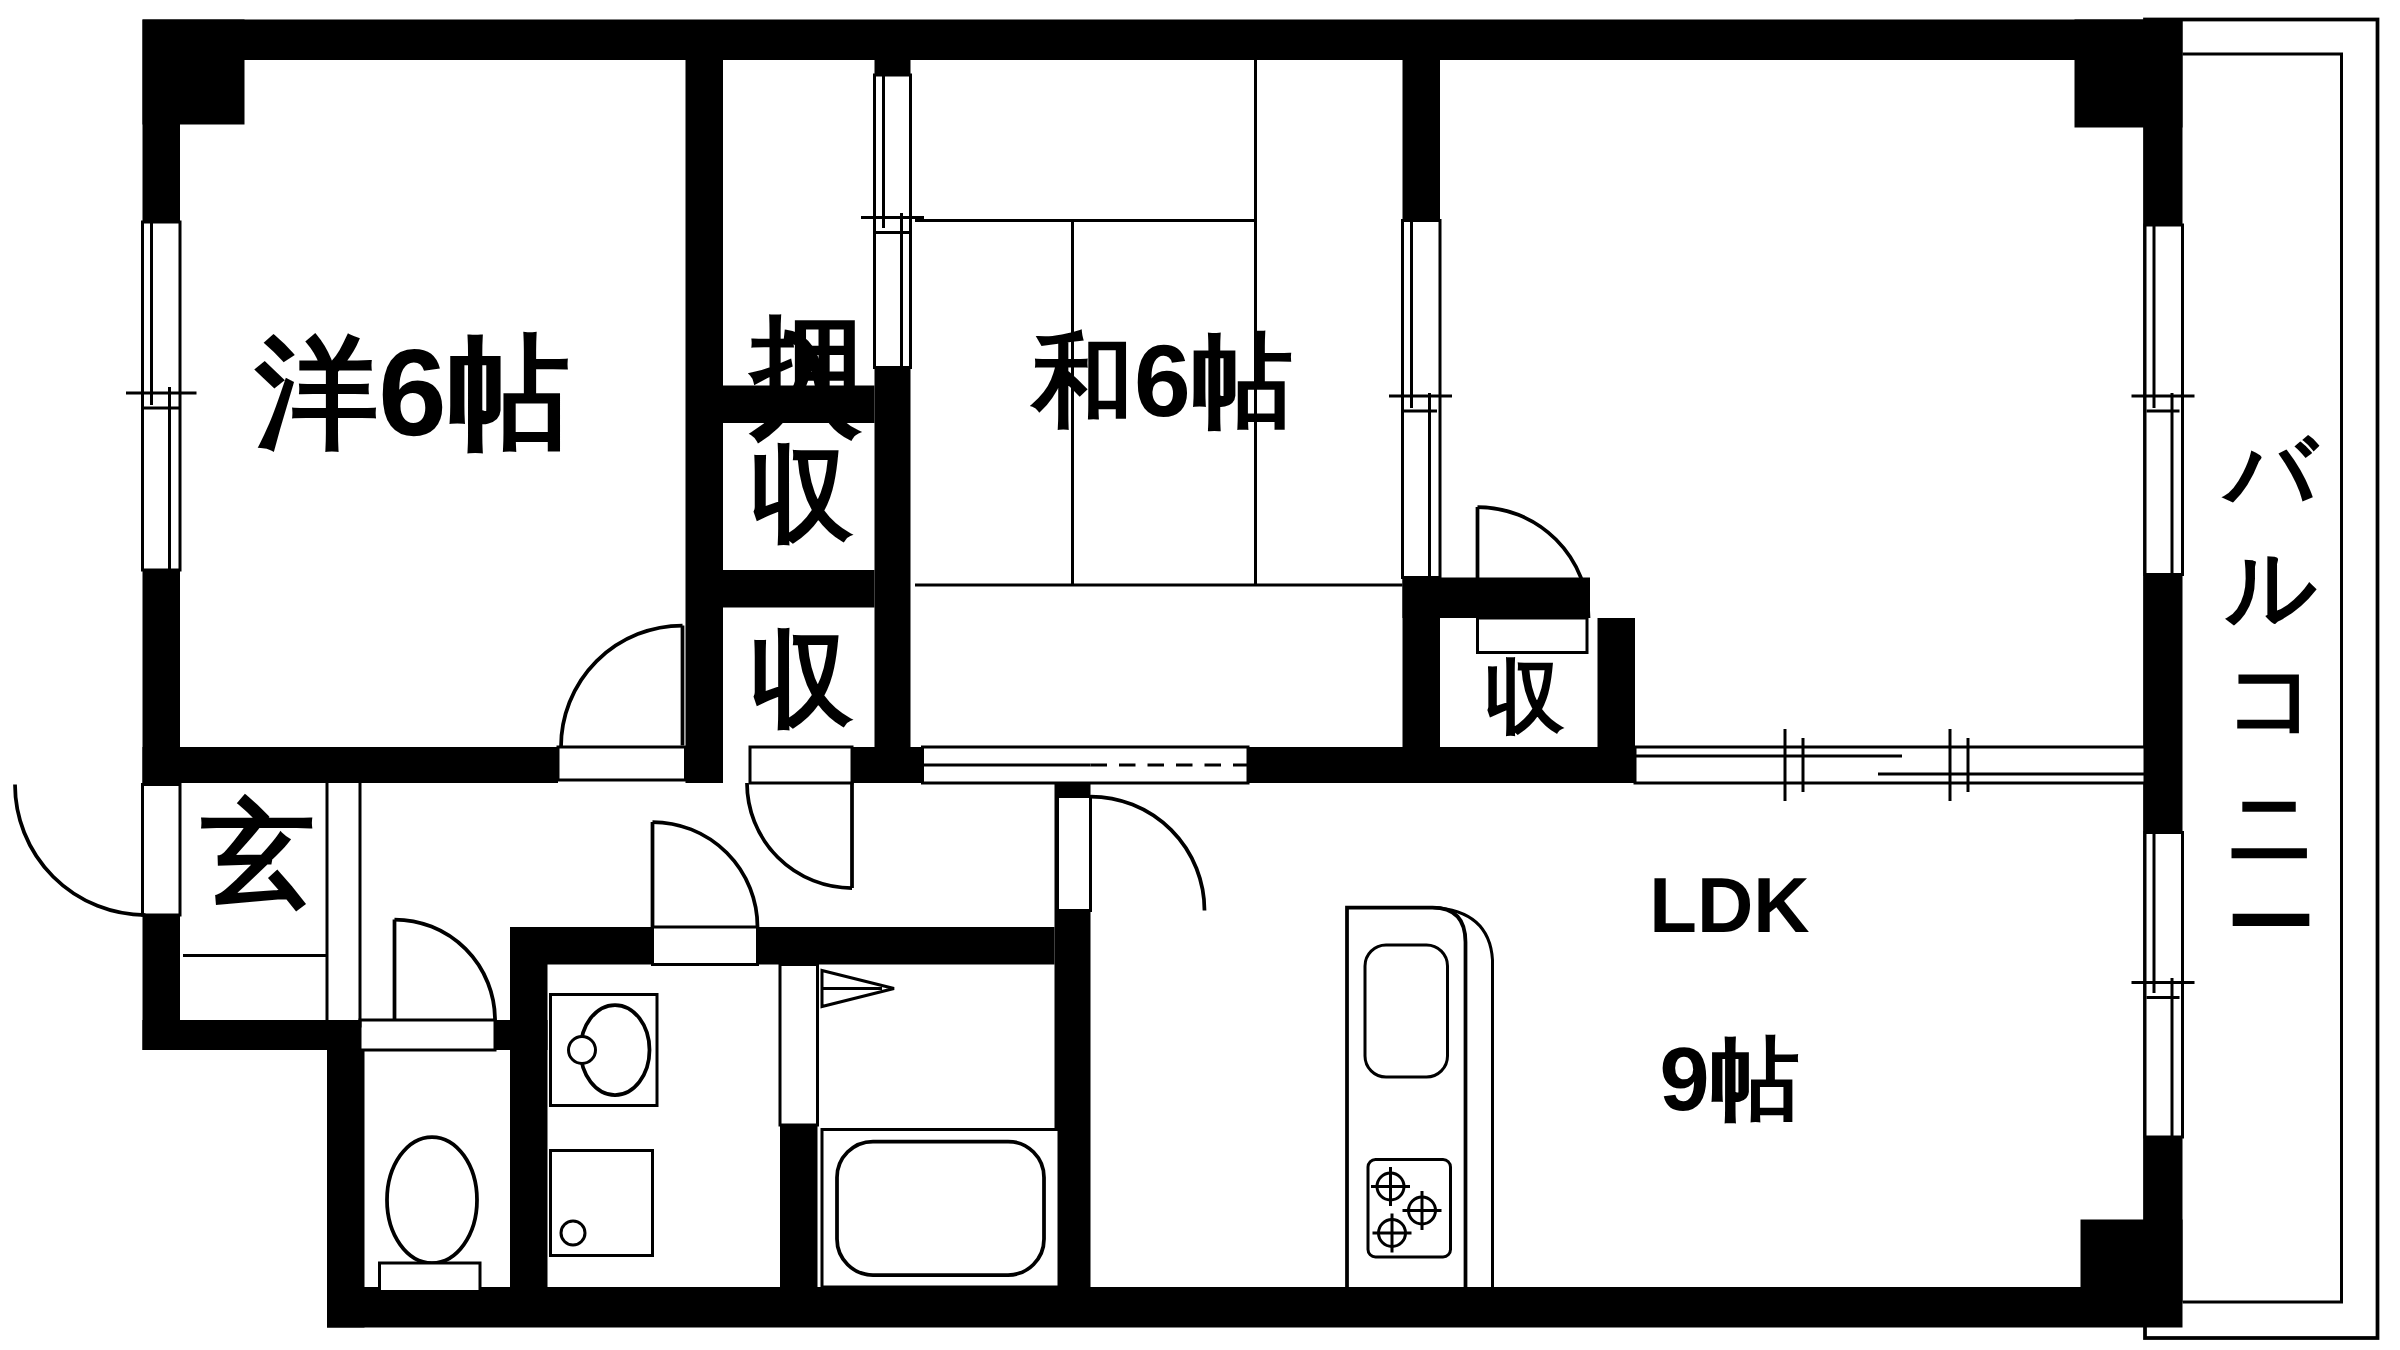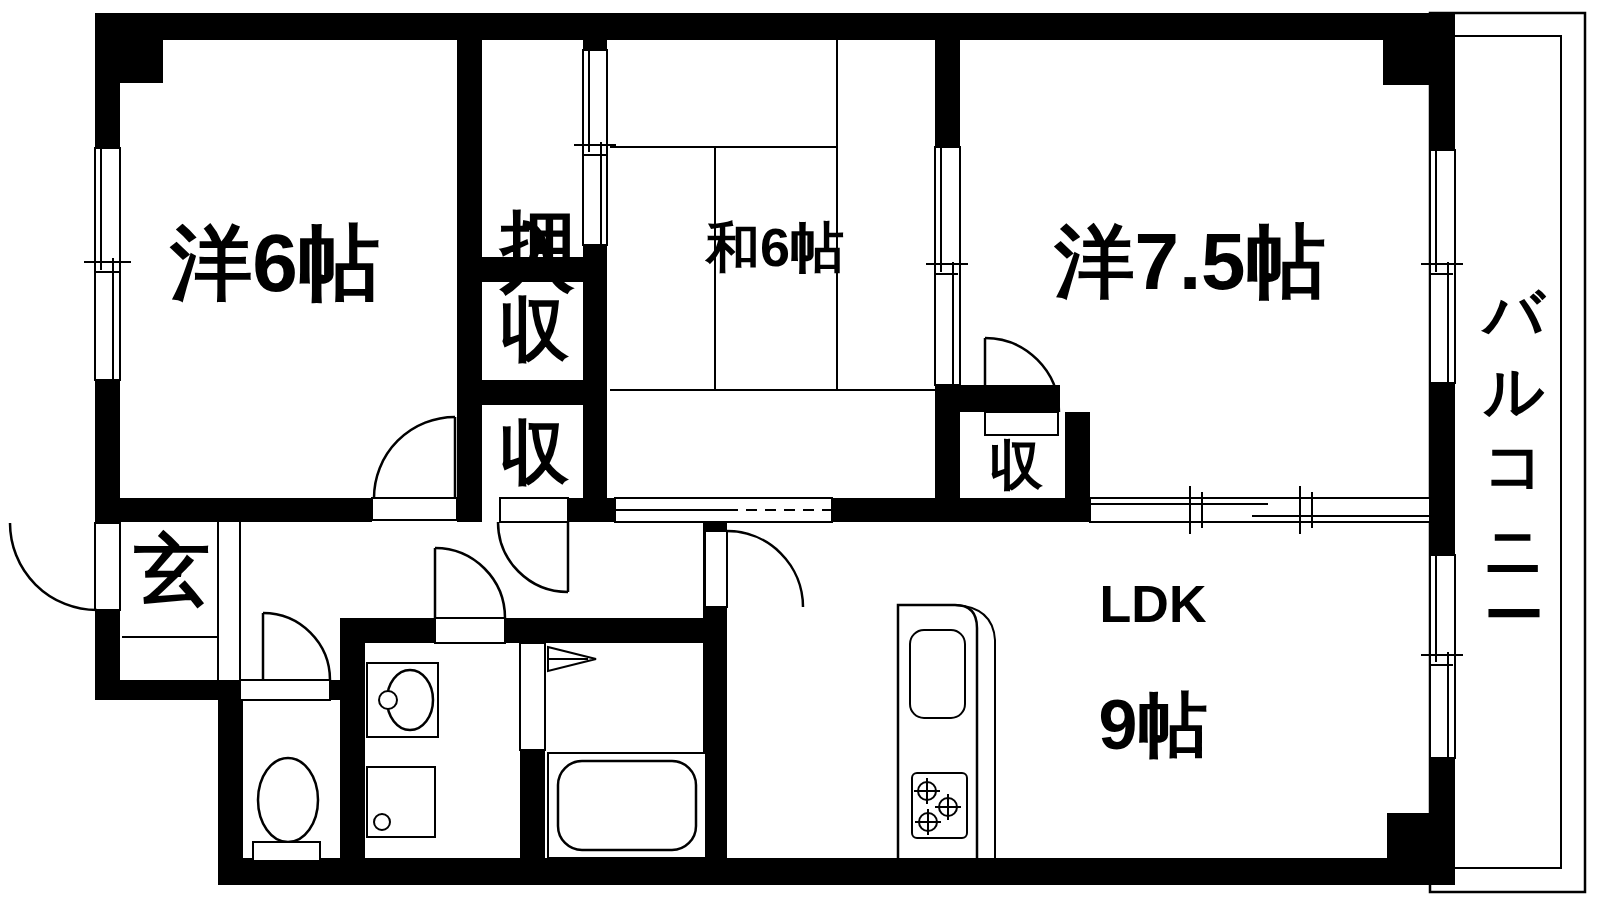--- a/index.html
+++ b/index.html
@@ -169,23 +169,22 @@
       <line x1="948" y1="794" x2="948" y2="820"></line>
       <line x1="935" y1="807" x2="961" y2="807"></line>
       <circle cx="928" cy="822" r="9"></circle>
       <line x1="928" y1="809" x2="928" y2="835"></line>
       <line x1="915" y1="822" x2="941" y2="822"></line>
     </g>
   </g>
 </svg>
 
 <div class="lbl" style="left:140px;top:222px;width:270px;font-size:82px;">洋6帖</div>
-<div class="lbl" style="left:630px;top:220px;width:290px;font-size:54px;">和6帖</div>
-<div class="lbl" style="left:1000px;top:222px;width:380px;font-size:80px;">洋7.5帖</div>
+<div class="lbl" style="left:630px;top:220px;width:290px;font-size:68px;">和6帖</div>
 <div class="lbl lbl-v" style="left:495px;top:58px;width:80px;height:200px;font-size:74px;letter-spacing:8px;">押入</div>
 <div class="lbl" style="left:495px;top:295px;width:78px;font-size:70px;">収</div>
 <div class="lbl" style="left:495px;top:418px;width:78px;font-size:70px;">収</div>
 <div class="lbl" style="left:985px;top:438px;width:62px;font-size:54px;">収</div>
 <div class="lbl" style="left:132px;top:532px;width:80px;font-size:76px;">玄</div>
 <div class="lbl" style="left:1058px;top:578px;width:190px;font-size:52px;">LDK</div>
-<div class="lbl" style="left:1058px;top:690px;width:190px;font-size:70px;">9帖</div>
+<div class="lbl" style="left:1058px;top:690px;width:190px;font-size:60px;">9帖</div>
 <div class="lbl lbl-v" style="left:1478px;top:162px;width:66px;height:520px;font-size:60px;letter-spacing:16px;">バルコニー</div>
 </div>
 
 </body></html>

